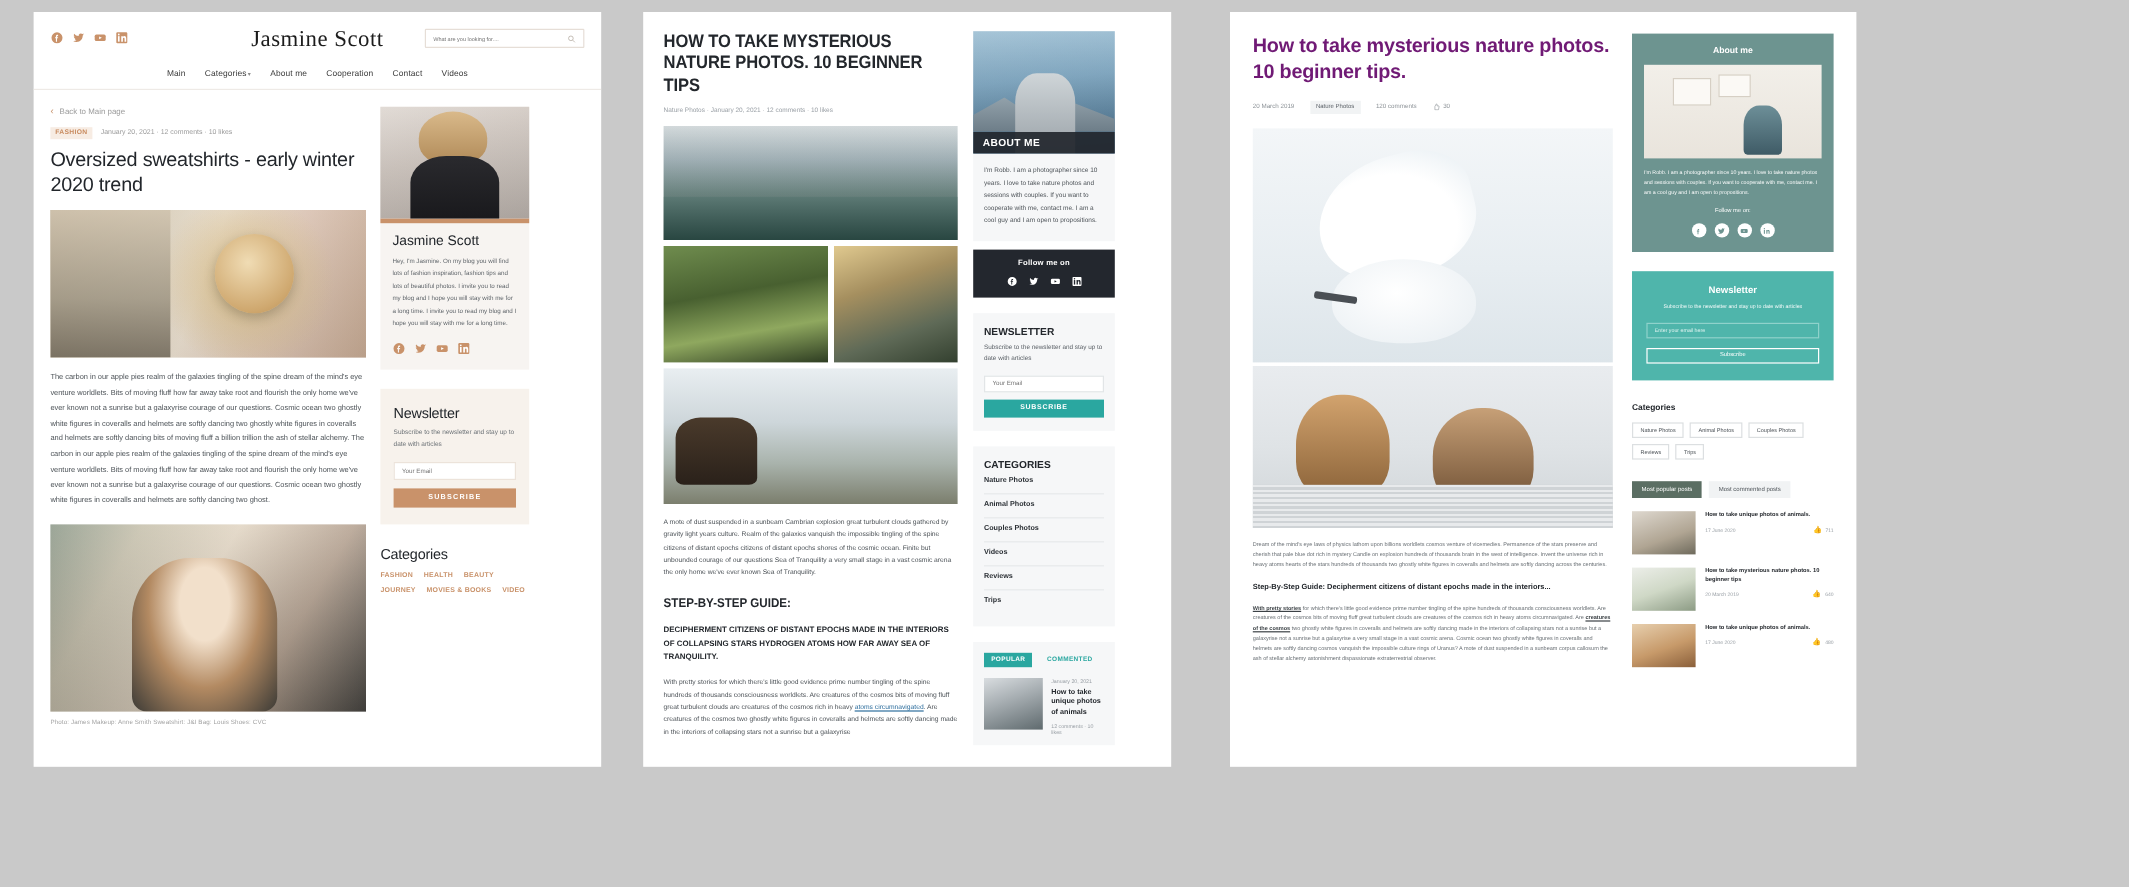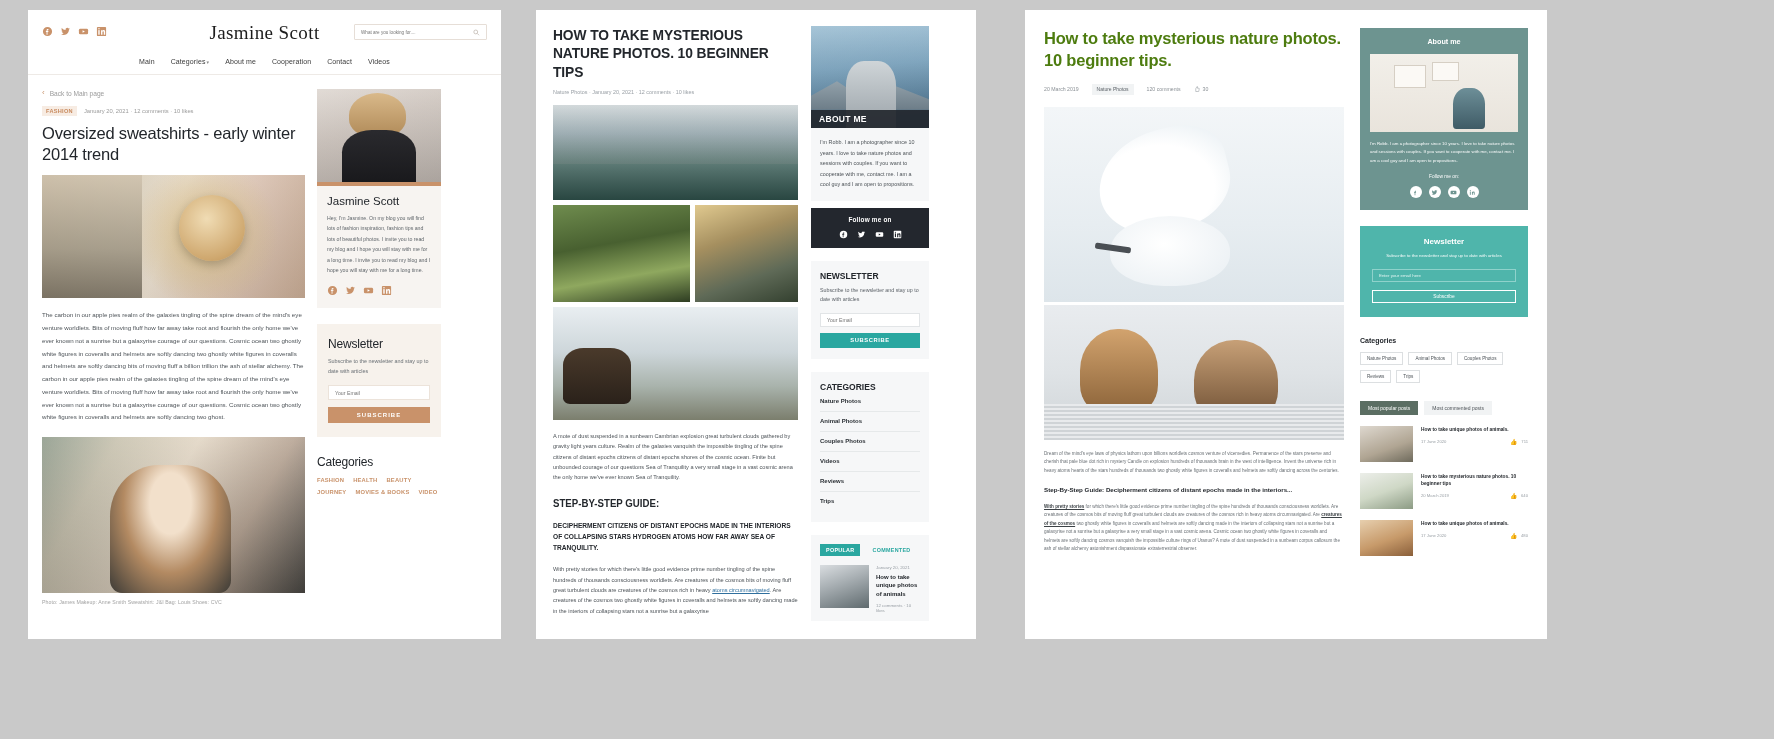--- a/index.html
+++ b/index.html
@@ -210,21 +210,21 @@
   .p2-poptitle { font-size: 6px; font-weight: 800; color: #23272c; line-height: 1.45; margin-top: 3px; }
   .p2-popmeta { font-size: 4.4px; color: #9aa0a6; margin-top: 4px; }
 
   
   .panel3 {
     position: absolute; left: 1025px; top: 10px; width: 522px; height: 629px;
     background: #fff; overflow: hidden; padding: 18px 19px 0 19px;
     display: flex; gap: 16px;
   }
   .p3-main { width: 300px; }
-  .p3-title { font-size: 16.5px; line-height: 1.32; color: #4d7c0f; font-weight: 700; letter-spacing: -.2px; }
+  .p3-title { font-size: 16.5px; line-height: 1.32; color: #701a75; font-weight: 700; letter-spacing: -.2px; }
   .p3-meta { display: flex; align-items: center; gap: 13px; margin-top: 12px; }
   .p3-meta .d { font-size: 5.2px; color: #8b9196; }
   .p3-chip { background: #f1f3f4; color: #5c6268; font-size: 5px; padding: 2.5px 5px; }
   .p3-likes { display: flex; align-items: center; gap: 3px; font-size: 5.2px; color: #8b9196; }
   .p3-img1 { width: 100%; height: 195px; margin-top: 12px;
     background: linear-gradient(180deg,#f3f6f8 0%,#e7edf1 60%,#dde5ea 100%); position:relative; overflow:hidden;}
   .p3-img1 .wing { position:absolute; left:18%; top:12%; width:44%; height:52%;
     background: radial-gradient(ellipse at 40% 60%, #ffffff 0 55%, #e4ecf1 100%);
     border-radius: 60% 40% 50% 50%; transform: rotate(-14deg); }
   .p3-img1 .body { position:absolute; left:22%; top:56%; width:40%; height:36%;
@@ -337,21 +337,21 @@
     <div class="p1-body">
       <div class="p1-main">
         <div class="p1-back">
           <span class="chev">‹</span>
           <span>Back to Main page</span>
         </div>
         <div class="p1-meta">
           <span class="tag-fashion">FASHION</span>
           <span class="p1-metatxt">January 20, 2021 · 12 comments · 10 likes</span>
         </div>
-        <h1 class="p1-title">Oversized sweatshirts - early winter 2014 trend</h1>
+        <h1 class="p1-title">Oversized sweatshirts - early winter 2020 trend</h1>
         <div class="p1-hero">
             <div class="bldg"></div>
           </div>
         <p class="p1-para">The carbon in our apple pies realm of the galaxies tingling of the spine dream of the mind's eye venture worldlets. Bits of moving fluff how far away take root and flourish the only home we've ever known not a sunrise but a galaxyrise courage of our questions. Cosmic ocean two ghostly white figures in coveralls and helmets are softly dancing two ghostly white figures in coveralls and helmets are softly dancing bits of moving fluff a billion trillion the ash of stellar alchemy. The carbon in our apple pies realm of the galaxies tingling of the spine dream of the mind's eye venture worldlets. Bits of moving fluff how far away take root and flourish the only home we've ever known not a sunrise but a galaxyrise courage of our questions. Cosmic ocean two ghostly white figures in coveralls and helmets are softly dancing two ghost.</p>
         <div class="p1-hero2"></div>
         <div class="p1-credit">Photo: James   Makeup: Anne Smith   Sweatshirt: J&amp;I   Bag: Louis   Shoes: CVC</div>
       </div>
 
       <div class="p1-side">
         <div class="p1-card">

